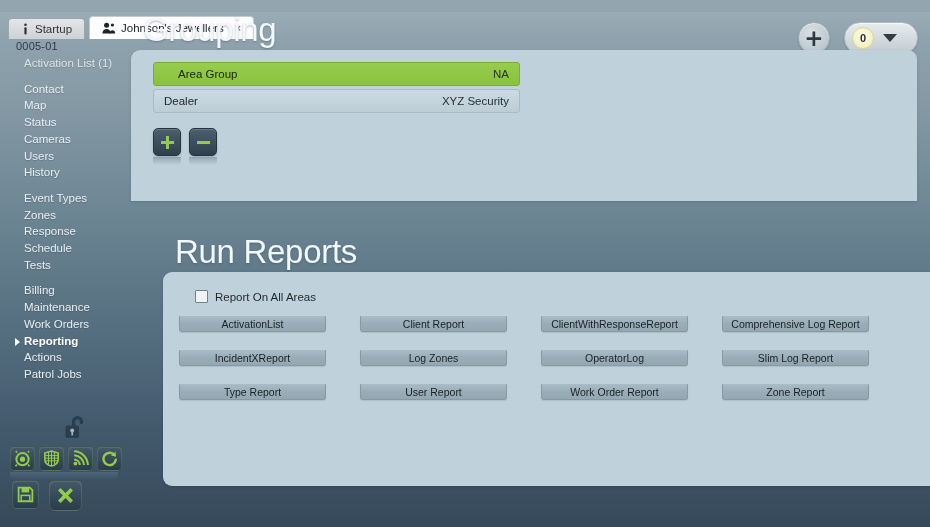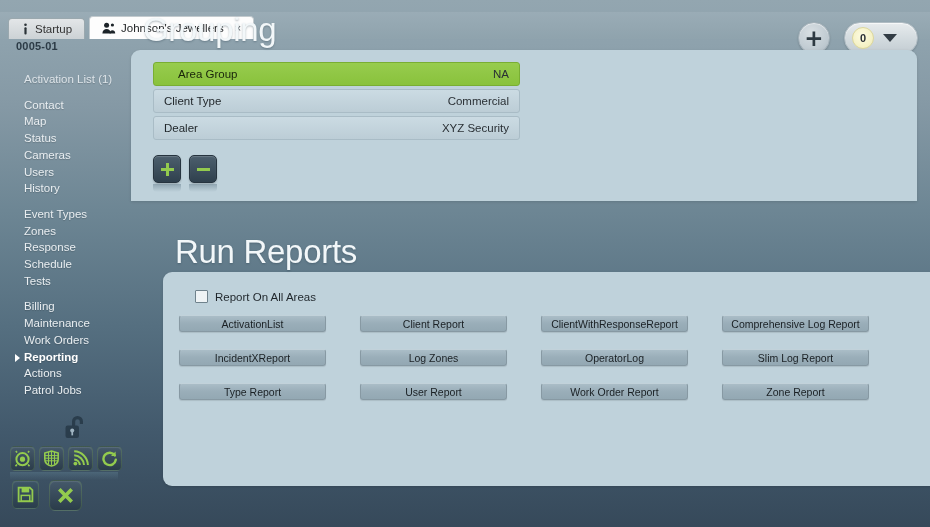--- a/index.html
+++ b/index.html
@@ -76,22 +76,22 @@
     border-left: 7px solid transparent; border-right: 7px solid transparent;
     border-top: 8px solid #323c44;
   }
 
   
   #sidebar {
     position: absolute; left: 0; top: 40px; width: 128px;
     padding-left: 16px;
   }
   #sidebar .acct {
-    font-size: 11px; font-weight: bold; color: #2c3b46;
-    margin-bottom: 19px; letter-spacing: .2px;
+    font-size: 11px; font-weight: normal; color: #2c3b46;
+    margin-bottom: 3px; letter-spacing: .2px;
   }
   .nav-group { margin-bottom: 9px; }
   .nav-item {
     font-size: 11.5px; color: #e9eef1; line-height: 16.7px;
     padding-left: 8px; cursor: pointer; white-space: nowrap;
     position: relative;
     text-shadow: 0 1px 1px rgba(0,0,0,.18);
   }
   .nav-item.sub { color: #dde4e9; }
   .nav-item.selected { font-weight: bold; color: #ffffff; }
@@ -272,24 +272,20 @@
 </div>
 
 <div class="panel" id="panel-grouping">
   <div class="panel-title">Grouping</div>
   <div id="group-rows">
     <div class="grow highlight">
       <span>Area Group</span>
       <span class="val">NA</span>
     </div>
     <div class="grow">
-      <span>Client Type</span>
-      <span class="val">Commercial</span>
-    </div>
-    <div class="grow">
       <span>Dealer</span>
       <span class="val">XYZ Security</span>
     </div>
   </div>
   <div id="pm-row">
     <div>
       <div class="pm-btn">
         <span>
           <svg width="15" height="15" viewBox="0 0 15 15">
               <path d="M6 1h3v5h5v3H9v5H6V9H1V6h5z" fill="#93cb4e"></path>

